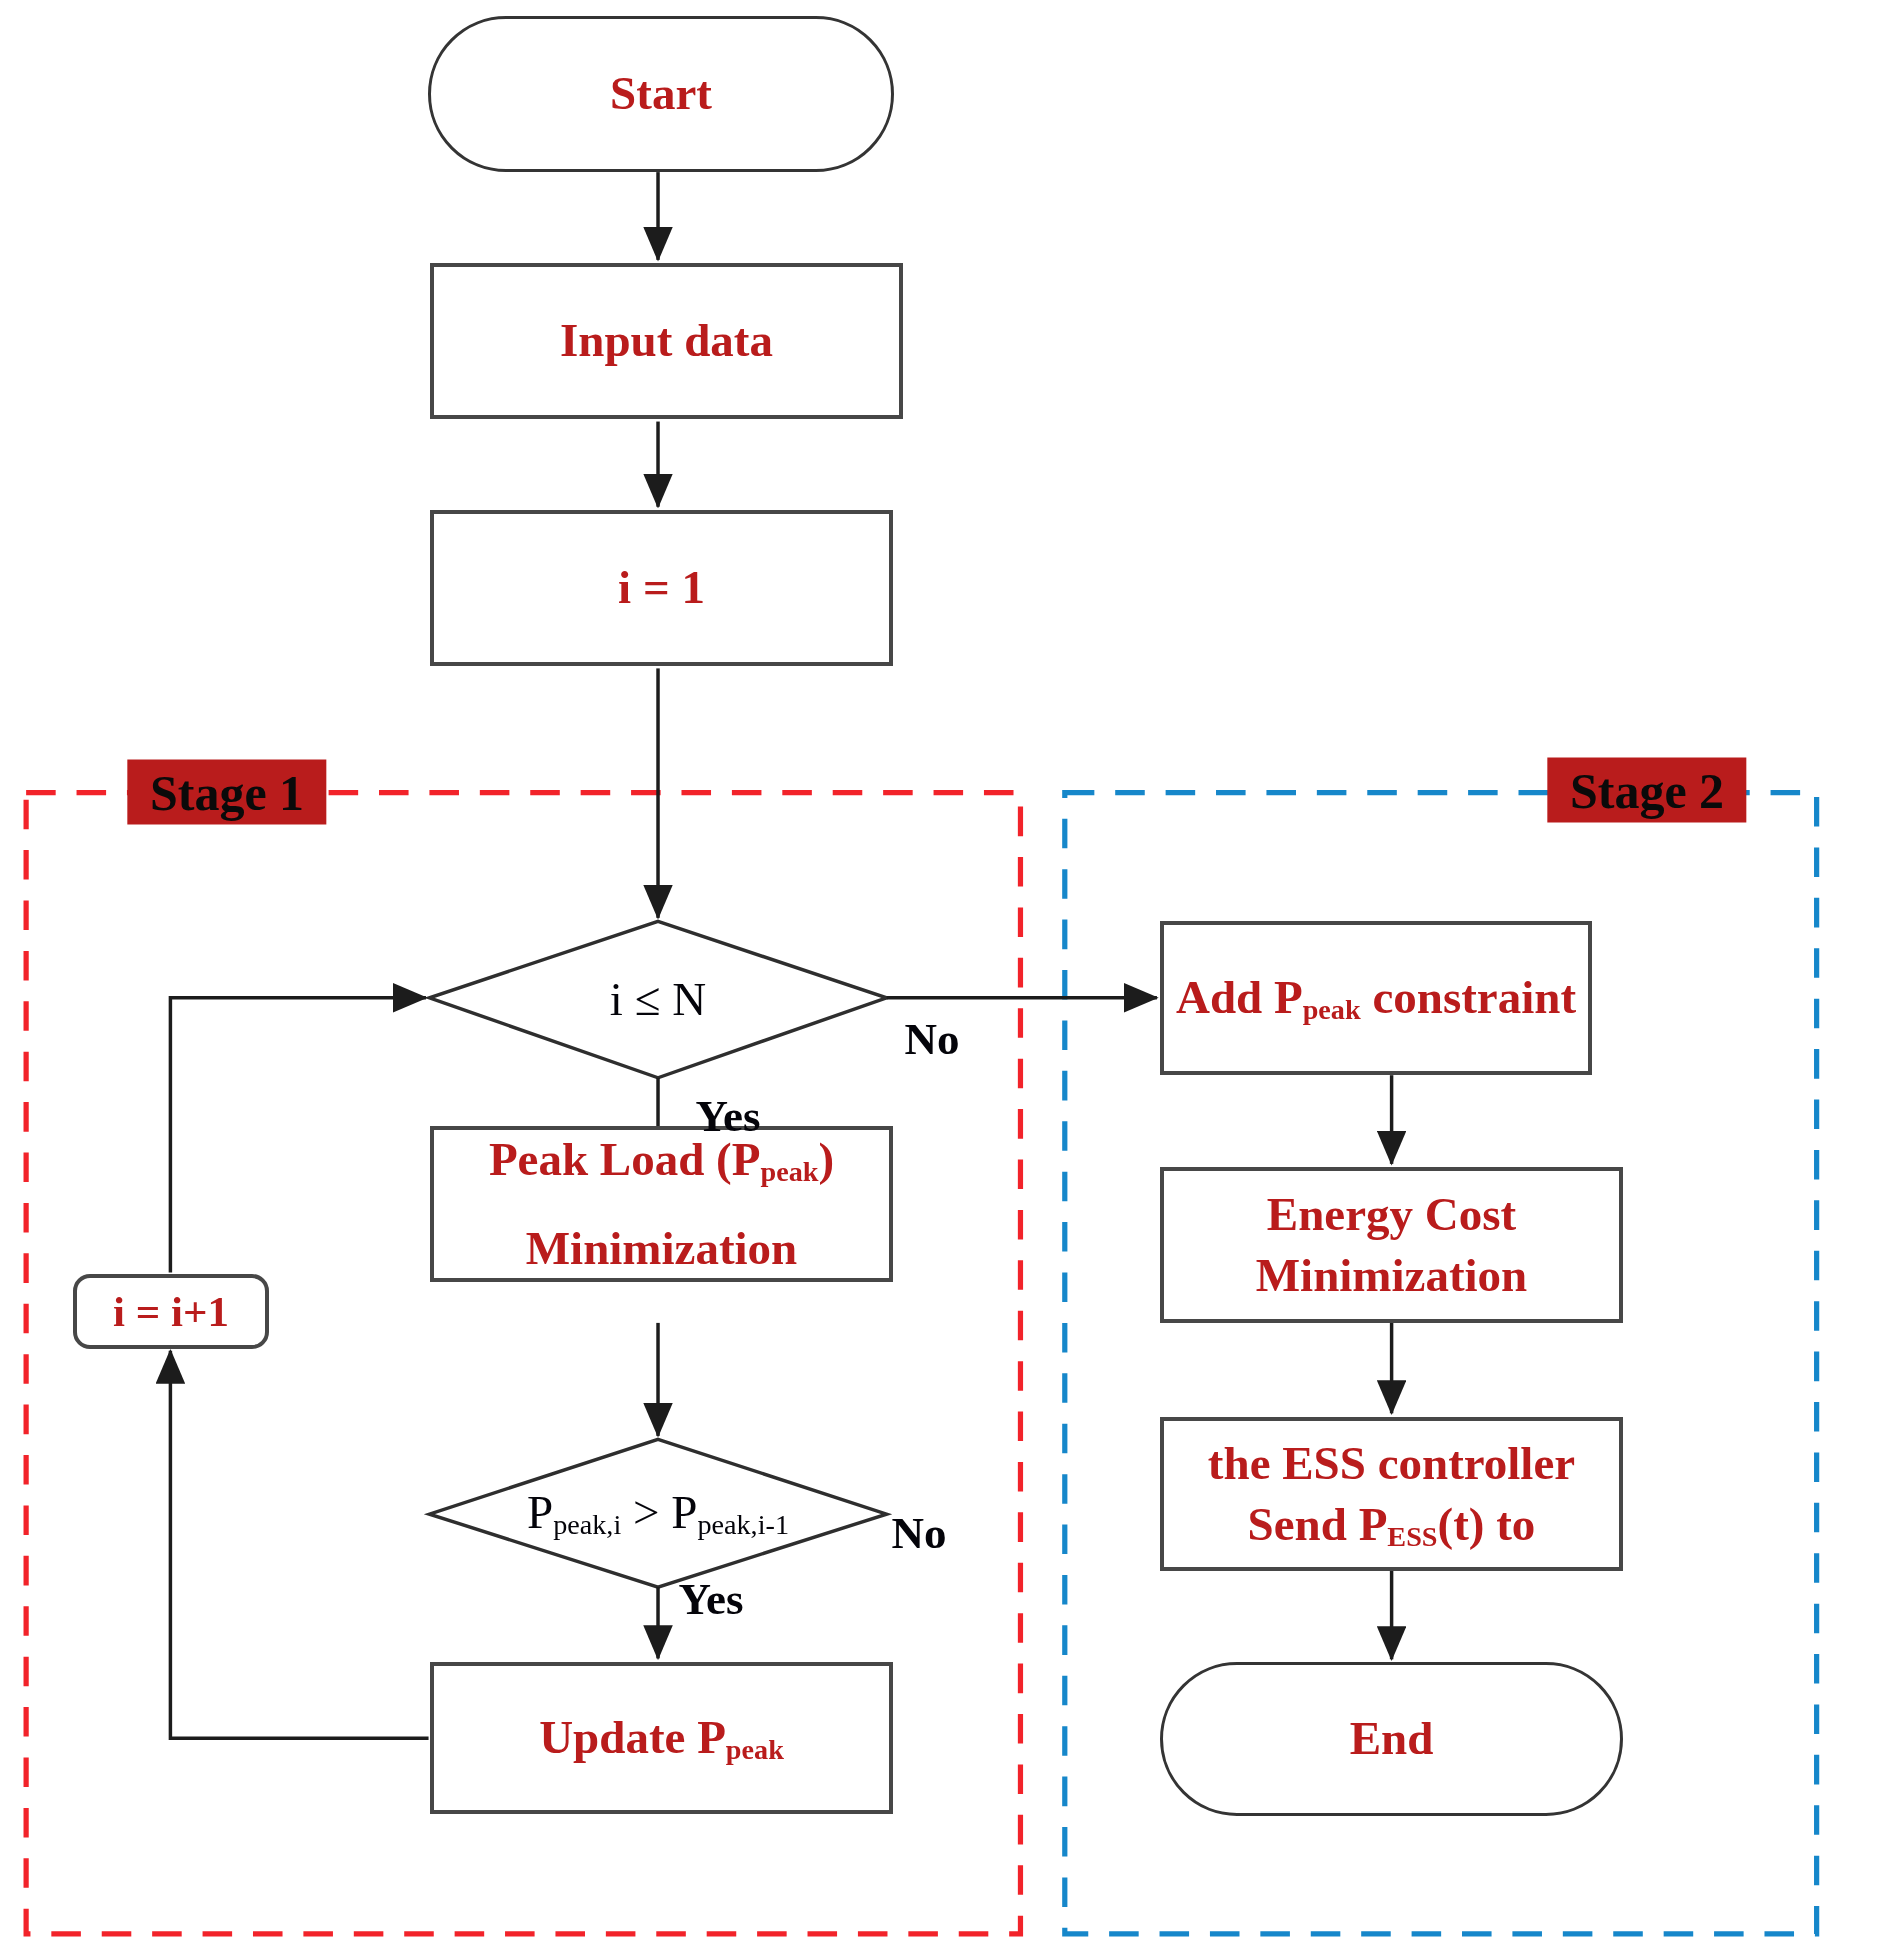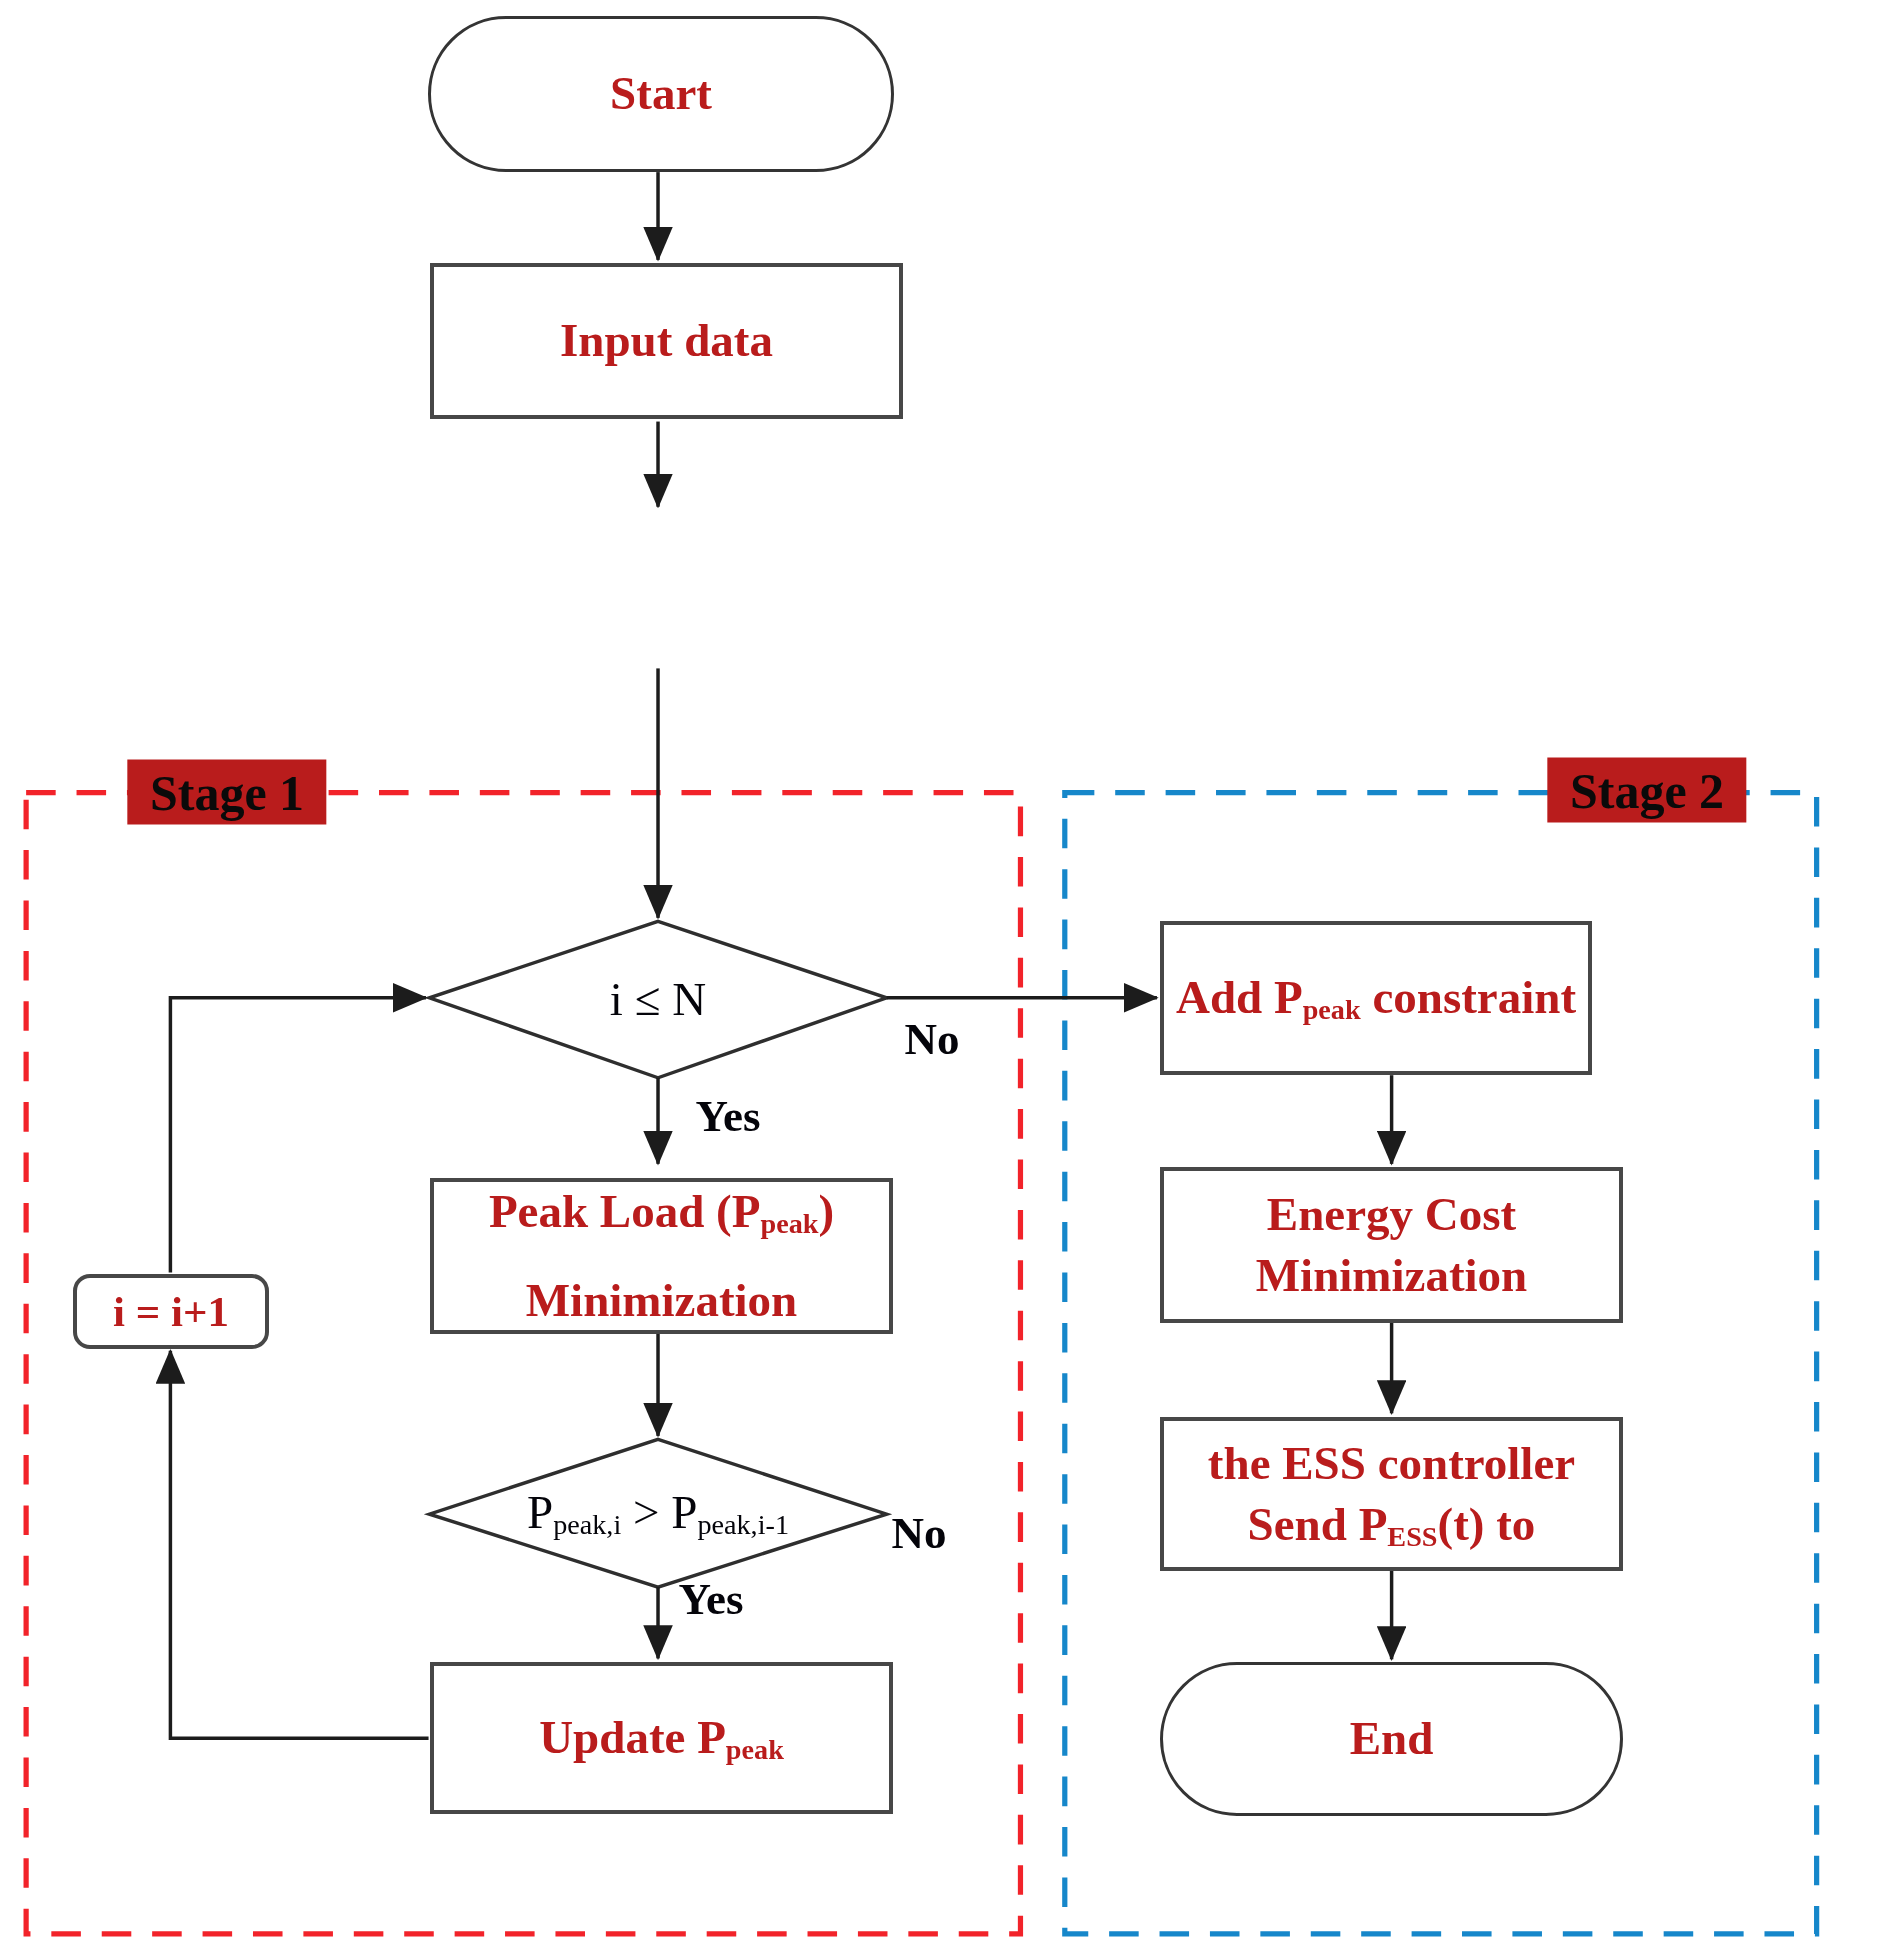--- a/index.html
+++ b/index.html
@@ -67,24 +67,27 @@
   <div class="stage-label" style="left:1647px; top:790px;">Stage 2</div>
 
   <div class="node stadium" style="left:428px; top:15.6px; width:466px; height:156px;">
     <span>Start</span>
   </div>
 
   <div class="node" style="left:430px; top:263px; width:473px; height:156px;">
     <span>Input data</span>
   </div>
 
+  <div class="node" style="left:430px; top:510px; width:463px; height:156px;">
+    <span>i = 1</span>
+  </div>
 
   <div class="dlabel" style="left:658px; top:999px;">i ≤ N</div>
 
-  <div class="node" style="left:430px; top:1178px; width:463px; height:156px;gap:28px;">
+  <div class="node" style="left:430px; top:1126px; width:463px; height:156px;gap:28px;">
     <span><span>Peak Load (P</span><sub>peak</sub><span>)</span></span>
     <span>Minimization</span>
   </div>
 
   <div class="dlabel" style="left:658px; top:1512px;"><span>P</span><sub>peak,i</sub><span> &gt; P</span><sub>peak,i-1</sub></div>
 
   <div class="node" style="left:430px; top:1662px; width:463px; height:152px;">
     <span><span>Update P</span><sub>peak</sub></span>
   </div>
 

